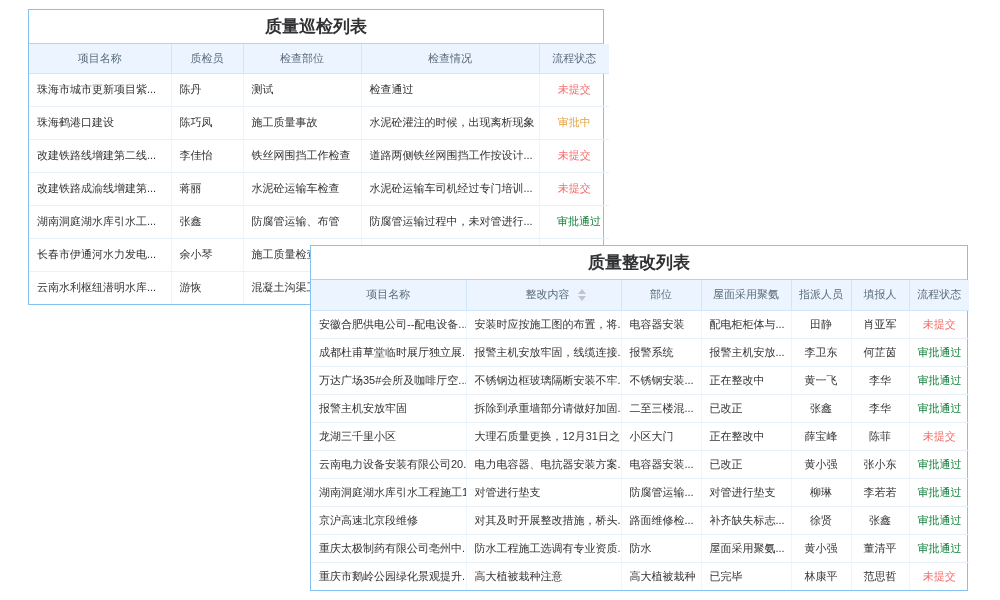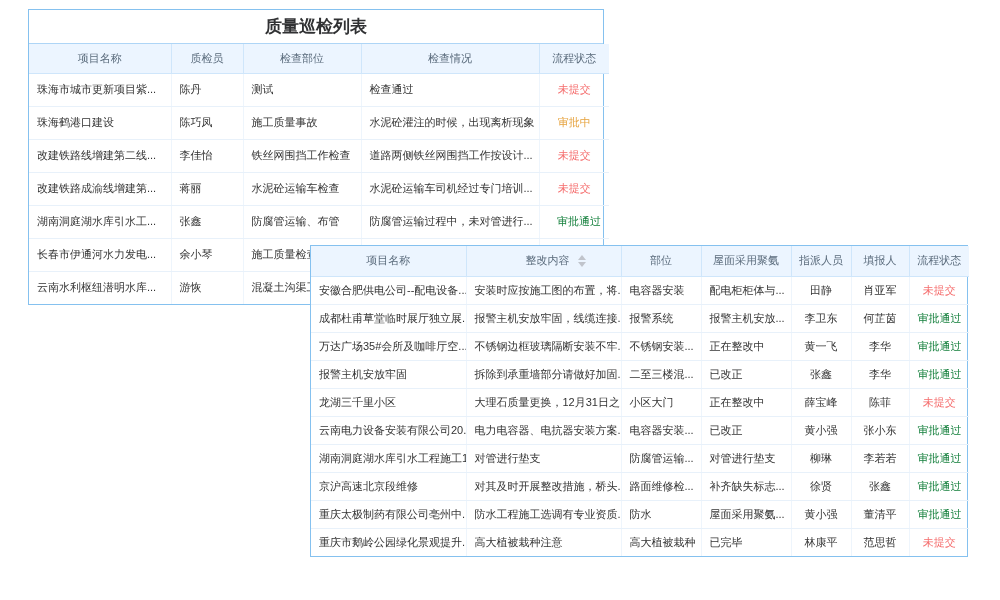--- a/index.html
+++ b/index.html
@@ -116,20 +116,21 @@
           <td class="al green">游恢</td>
           <td class="al">混凝土沟渠工...</td>
           <td class="al"></td>
           <td class="ac" data-status="none"></td>
         </tr>
       </tbody>
     </table>
   </section>
 
   <section class="panel panel-rect">
+    <div class="panel-title">质量整改列表</div>
     <table class="grid">
       <colgroup>
         <col style="width:155px">
           <col style="width:155px">
           <col style="width:80px">
           <col style="width:90px">
           <col style="width:60px">
           <col style="width:58px">
           <col style="width:60px">
       </colgroup>

